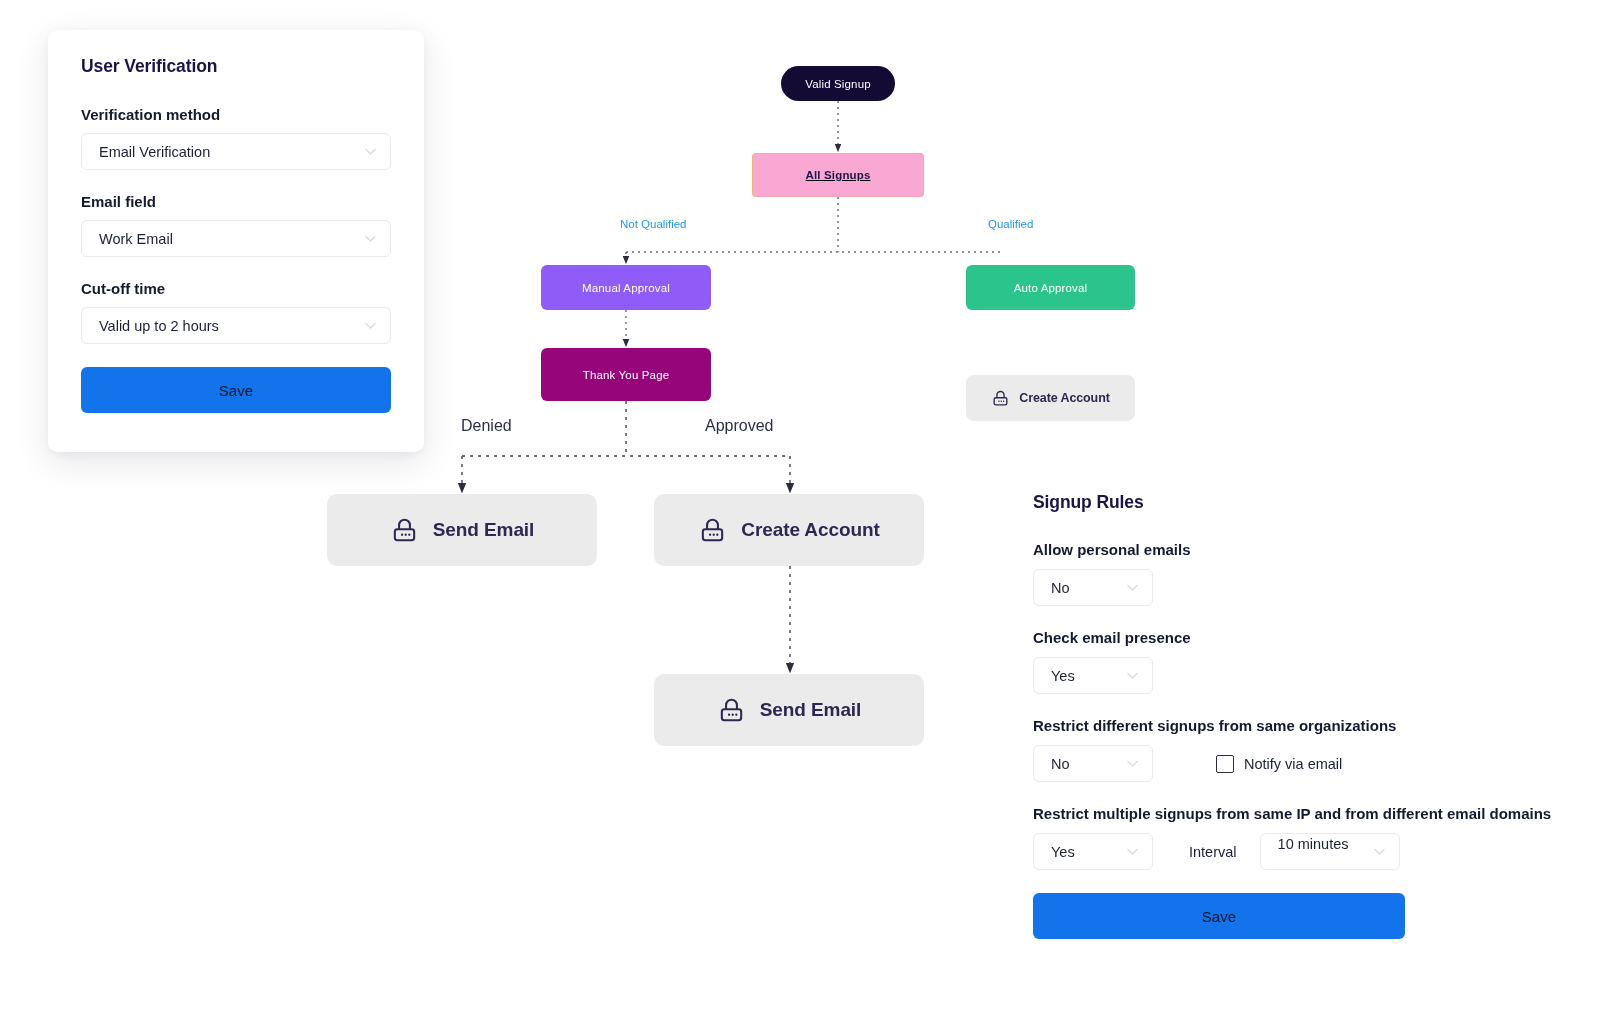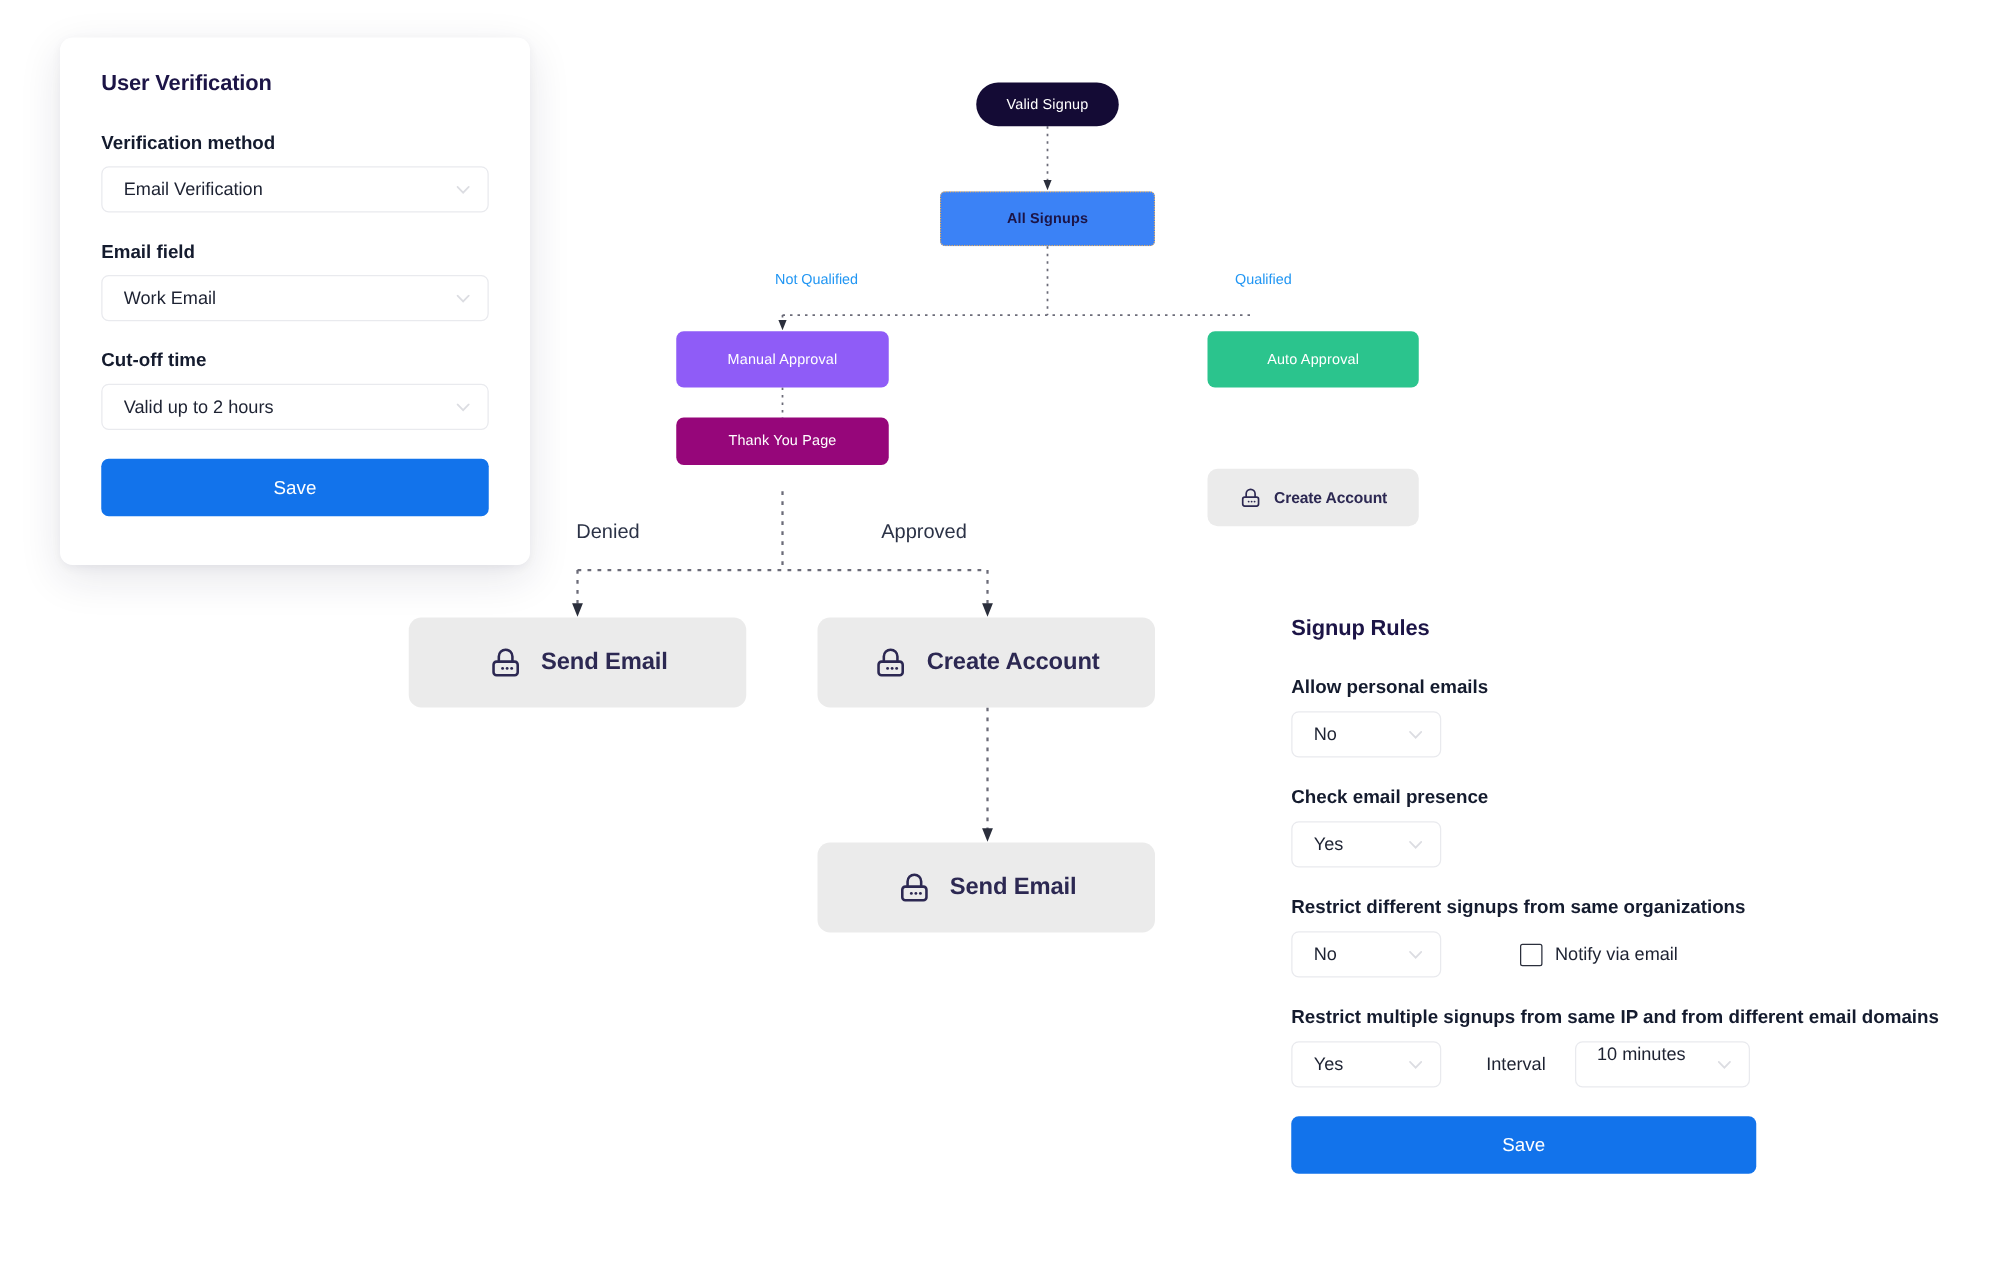--- a/index.html
+++ b/index.html
@@ -77,21 +77,21 @@
     height: 7px;
     transform: translateY(-50%);
   }
   .chev svg { display: block; }
 
   .btn-save {
     display: block;
     width: 100%;
     height: 46px;
     background: #1273eb;
-    color: #ffffff;
+    color: #0f172a;
     border: none;
     border-radius: 6px;
     font-size: 15px;
     font-family: "Liberation Sans", sans-serif;
     cursor: pointer;
     letter-spacing: 0.1px;
     margin-top: 14px;
   }
 
   
@@ -123,42 +123,43 @@
 
   #node-valid-signup {
     left: 781px; top: 66px; width: 114px; height: 35px;
     background: #140b35;
     border-radius: 18px;
   }
   #node-valid-signup .node-label { color: #ffffff; }
 
   #node-all-signups {
     left: 752px; top: 153px; width: 172px; height: 44px;
-    background: #3b82f6;
+    background: #f9a8d4;
     border: 1px dotted #eeb05a;
     border-radius: 4px;
+    text-decoration: underline;
   }
   #node-all-signups .node-label { color: #1c1446; font-weight: bold; }
 
   #node-manual-approval {
     left: 541px; top: 265px; width: 170px; height: 45px;
     background: #8f5cf7;
     border-radius: 6px;
   }
   #node-manual-approval .node-label { color: #ffffff; }
 
   #node-auto-approval {
     left: 966px; top: 265px; width: 169px; height: 45px;
     background: #2bc48d;
     border-radius: 6px;
   }
   #node-auto-approval .node-label { color: #ffffff; }
 
   #node-thank-you {
-    left: 541px; top: 334px; width: 170px; height: 38px;
+    left: 541px; top: 348px; width: 170px; height: 53px;
     background: #96067a;
     border-radius: 6px;
   }
   #node-thank-you .node-label { color: #ffffff; }
 
   
   .action-card {
     position: absolute;
     background: #ebebeb;
     border-radius: 10px;

